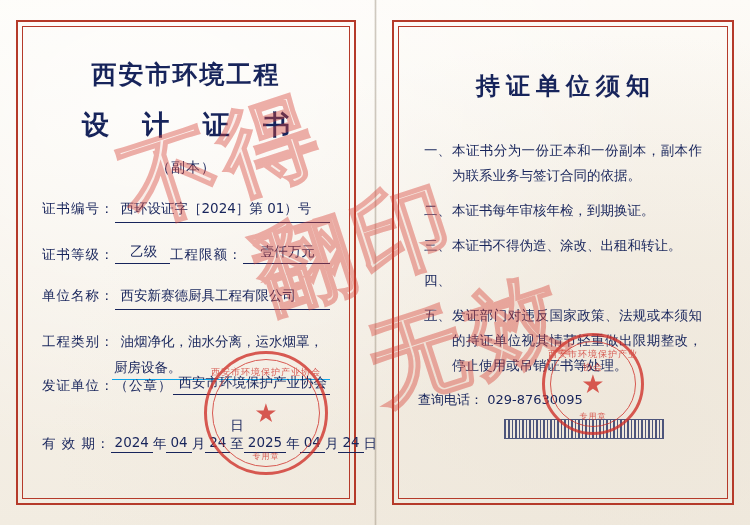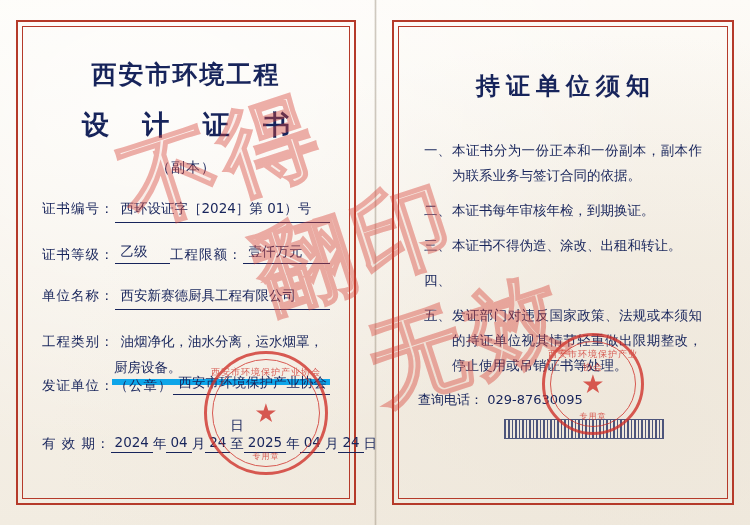--- a/index.html
+++ b/index.html
@@ -113,39 +113,40 @@
     white-space: nowrap;
     overflow: hidden;
   }
 
   .field-row-2col {
     display: flex;
     align-items: flex-end;
     font-size: 13.5px;
     color: #17245b;
     margin-top: 20px;
+    text-align: center;
   }
   .col-a { display: flex; align-items: flex-end; width: 128px; }
   .col-b { display: flex; align-items: flex-end; flex: 1; }
   .v-rule {
     flex: 1;
     border-bottom: 1px solid #17245b;
     padding: 0 3px 2px 6px;
     white-space: nowrap;
     font-family: Liberation Serif, serif;
   }
 
   .multiline-value {
     border-bottom: none;
   }
   .wrap-line2 {
     font-size: 13.5px;
     color: #17245b;
     margin-left: 70px;
-    border-bottom: 6px solid #0ea5e9;
+    border-bottom: 1px solid #0ea5e9;
     padding: 0 4px 2px 2px;
     margin-top: 4px;
     white-space: nowrap;
   }
 
   .bottom-block {
     position: absolute;
     left: 26px;
     right: 26px;
     bottom: 52px;

